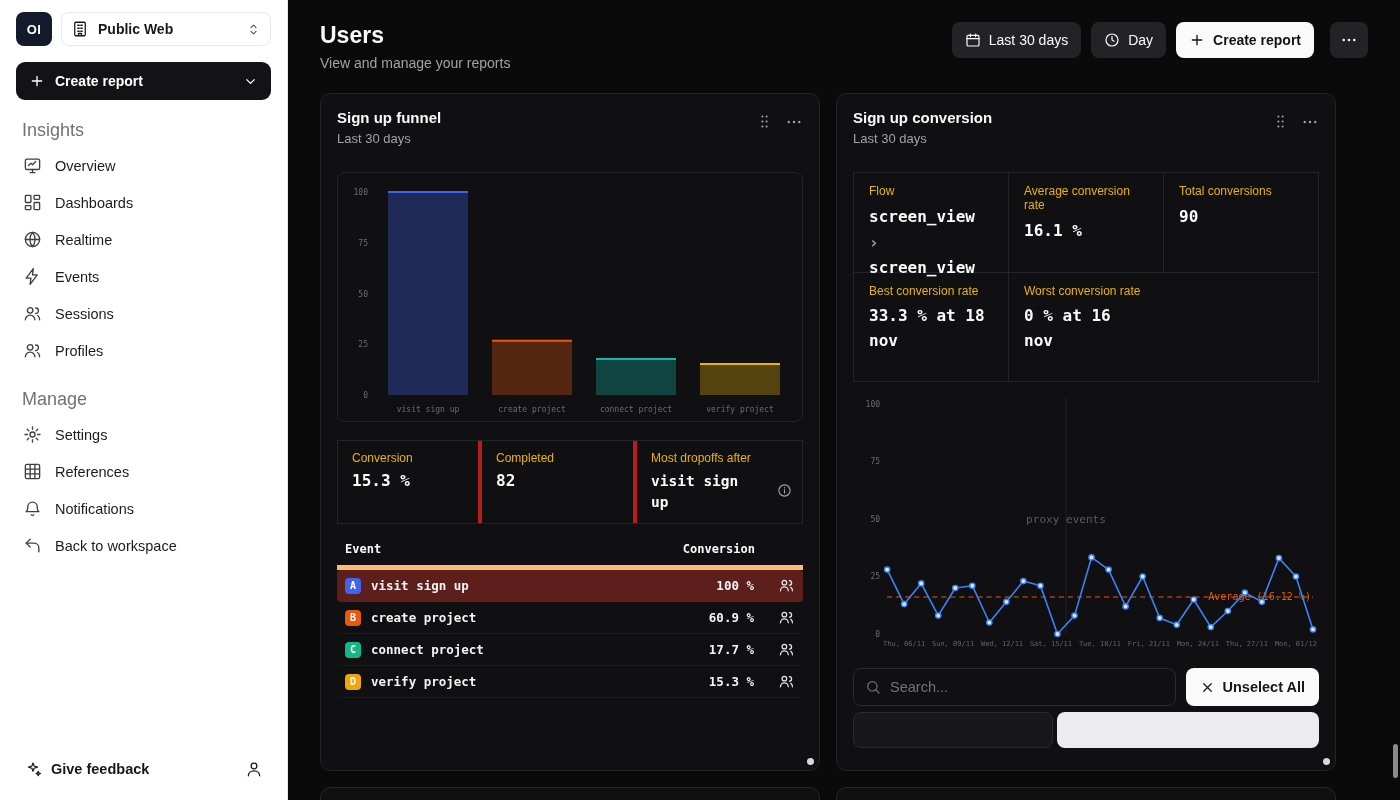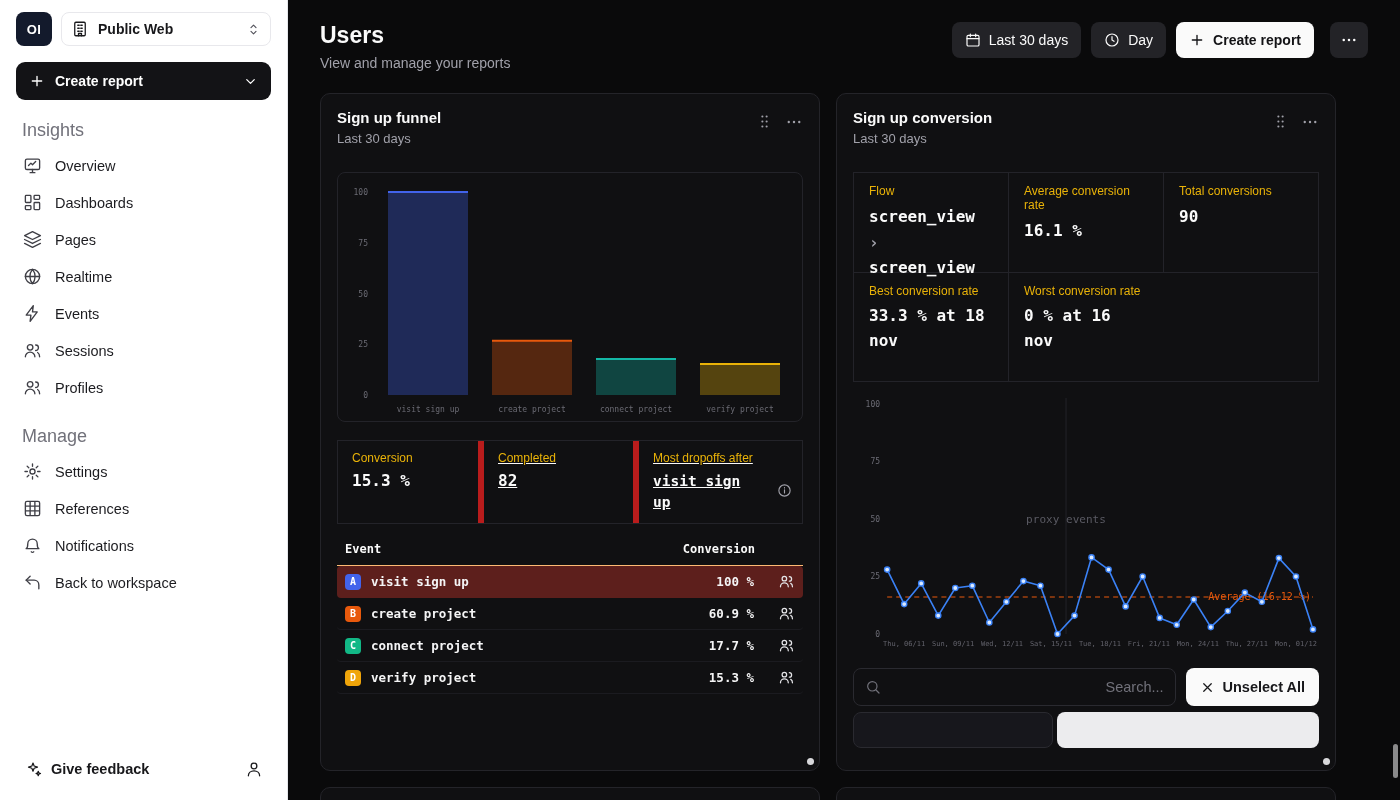--- a/index.html
+++ b/index.html
@@ -59,29 +59,29 @@
   .resize-dot { position:absolute; bottom:5px; right:5px; width:7px; height:7px; border-radius:50%;
                 background:#e4e4e7; opacity:.95; }
 
   
   .chart-panel { margin:26px 16px 0; border:1px solid #232329; border-radius:8px; height:250px; overflow:hidden; }
   text.tick { font-family:"DejaVu Sans Mono",monospace; font-size:8px; fill:#6b6b74; }
   text.wm { font-family:"DejaVu Sans Mono",monospace; font-size:11px; fill:#5a5a63; }
   text.avg { font-family:"DejaVu Sans Mono",monospace; font-size:10px; }
   .stats-box { margin:18px 16px 0; border:1px solid #232329; display:grid; grid-template-columns:140px 155px 1fr; }
   .stat-cell { padding:10px 14px; position:relative; }
-  .stat-cell + .stat-cell { border-left:6px solid #b91c1c;text-decoration:underline; }
+  .stat-cell + .stat-cell { border-left:4px solid #b91c1c; }
   .stat-label { color:#eab308; font-size:12px; }
   .stat-value { color:#fafafa; font-size:16px; font-weight:700; margin-top:6px; }
   .stat-value.wrap { width:100px; line-height:1.45; font-size:14.5px; }
   .info-ic { position:absolute; right:10px; top:42px; color:#a1a1aa; }
 
   .ftable { margin:6px 16px 0; }
   .ftable-head { display:flex; align-items:flex-end; padding:12px 8px 9px; color:#fafafa; font-size:12px;
-                 font-weight:700; border-bottom:1px solid #fdba74; }
+                 font-weight:700; border-bottom:5px solid #fdba74; }
   .ftable-head .h2 { margin-left:auto; margin-right:40px; }
   .frow { display:flex; align-items:center; gap:10px; height:32px; padding:0 8px; border-radius:4px;
           font-size:12.5px; color:#f4f4f5; border-bottom:1px solid #1b1b20; cursor:pointer; }
   .frow.selected { background:rgba(210,55,45,.40); border-bottom-color:transparent; }
   .badge { width:16px; height:16px; border-radius:4px; color:#fff; font-size:10px; font-weight:700;
            display:flex; align-items:center; justify-content:center; flex:0 0 16px; }
   .ev { font-weight:700; }
   .pct { margin-left:auto; font-weight:700; }
   .people { color:#e4e4e7; margin-left:14px; }
 
@@ -95,21 +95,21 @@
   .cstat .stat-value { font-size:16px; line-height:1.6; }
   .flow-chev { color:#a1a1aa; }
   .cstat .vwrap { width:120px; line-height:1.55; }
   .line-chart { margin:14px 16px 0; height:244px; }
   .xlabels { display:flex; justify-content:space-between; margin:0 18px 0 46px; overflow:hidden;
              font-family:"DejaVu Sans Mono",monospace; font-size:7px; color:#62626b; white-space:nowrap; }
   .search-row { display:flex; align-items:center; margin:20px 16px 0; }
   .search-box { flex:1; height:38px; border:1px solid #2a2a30; border-radius:8px; display:flex;
                 align-items:center; gap:9px; padding:0 11px; color:#71717a; background:transparent; }
   .search-box input { background:transparent; border:none; outline:none; color:#22c55e; font-size:14.5px;
-                      width:100%; font-family:inherit;text-align:right; }
+                      width:100%; font-family:inherit; }
   .search-box input::placeholder { color:#71717a; }
   .unselect-btn { margin-left:10px; background:#fafafa; color:#18181b; border:none; height:38px;
                   border-radius:8px; padding:0 14px; display:flex; align-items:center; gap:8px;
                   font-size:14.5px; font-weight:600; cursor:pointer; font-family:inherit; }
   .clipped-rows { margin:6px 16px 0; display:flex; gap:4px; }
   .clip-pill { height:36px; border-radius:8px; }
   .clip-pill.dark { flex:0 0 200px; background:#17171c; border:1px solid #2a2a30; }
   .clip-pill.light { flex:1; background:#ececee; }
 
   .scrollbar-thumb { position:absolute; right:2px; bottom:22px; width:5px; height:34px; border-radius:3px;
@@ -166,30 +166,20 @@
   <div class="nav-item">
     <span class="icn">
       <svg width="19" height="19" viewBox="0 0 24 24" fill="none" stroke="currentColor" stroke-width="1.7" stroke-linejoin="round">
           <rect x="3" y="3" width="7" height="9" rx="1"></rect>
           <rect x="14" y="3" width="7" height="5" rx="1"></rect>
           <rect x="14" y="12" width="7" height="9" rx="1"></rect>
           <rect x="3" y="16" width="7" height="5" rx="1"></rect>
         </svg>
     </span>
     <span>Dashboards</span>
-  </div>
-  <div class="nav-item">
-    <span class="icn">
-      <svg width="19" height="19" viewBox="0 0 24 24" fill="none" stroke="currentColor" stroke-width="1.7" stroke-linecap="round" stroke-linejoin="round">
-          <path d="M12 2L2 7l10 5 10-5-10-5z"></path>
-          <path d="M2 12l10 5 10-5"></path>
-          <path d="M2 17l10 5 10-5"></path>
-        </svg>
-    </span>
-    <span>Pages</span>
   </div>
   <div class="nav-item">
     <span class="icn">
       <svg width="19" height="19" viewBox="0 0 24 24" fill="none" stroke="currentColor" stroke-width="1.7" stroke-linecap="round">
           <circle cx="12" cy="12" r="9"></circle>
           <path d="M3 12h18M12 3a14 14 0 0 1 0 18M12 3a14 14 0 0 0 0 18"></path>
         </svg>
     </span>
     <span>Realtime</span>
   </div>

